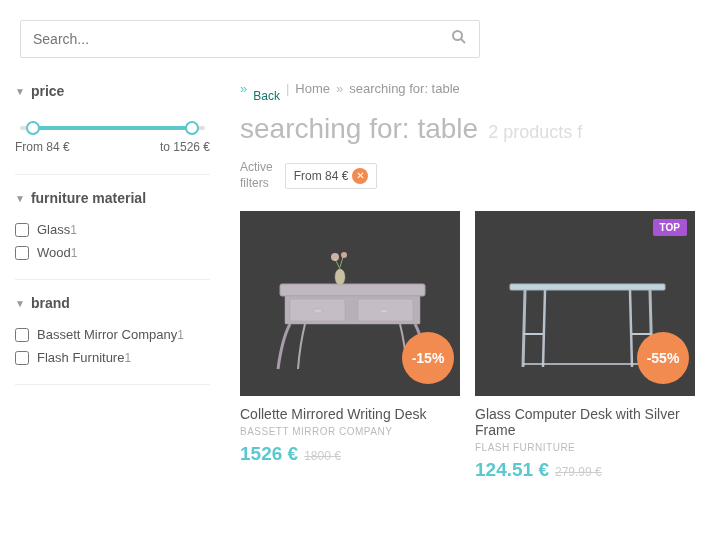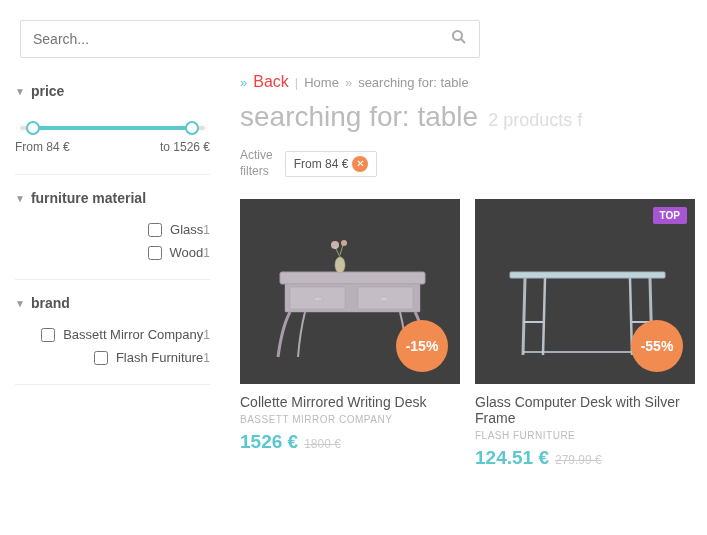--- a/index.html
+++ b/index.html
@@ -105,21 +105,21 @@
       justify-content: space-between;
       font-size: 12px;
       color: #666;
       margin-top: 8px;
     }
 
     
     .checkbox-item {
       display: flex;
       align-items: center;
-      justify-content: flex-end;
+      justify-content: flex-start;
       padding: 4px 0;
     }
 
     .checkbox-left {
       display: flex;
       align-items: center;
       gap: 8px;
     }
 
     .checkbox-item input[type="checkbox"] {
@@ -149,23 +149,24 @@
       display: flex;
       align-items: center;
       gap: 6px;
       font-size: 13px;
       color: #999;
       margin-bottom: 10px;
       padding-top: 5px;
     }
 
     .breadcrumb .back-link {
-      color: #ef4444;
-      cursor: pointer;
-      font-size: 16px;
+      color: #0f766e;
+      cursor: pointer;
+      font-size: 12px;
+      margin-top: 16px;
     }
 
     .breadcrumb .sep {
       color: #ccc;
     }
 
     .breadcrumb .home-link {
       color: #999;
       cursor: pointer;
     }
@@ -252,21 +253,21 @@
       background: #404040;
       display: flex;
       align-items: center;
       justify-content: center;
       overflow: hidden;
     }
 
     .discount-badge {
       position: absolute;
       bottom: 12px;
-      right: 12px;
+      right: 6px;
       background: #f28b50;
       color: white;
       font-size: 14px;
       font-weight: bold;
       width: 52px;
       height: 52px;
       border-radius: 50%;
       display: flex;
       align-items: center;
       justify-content: center;

